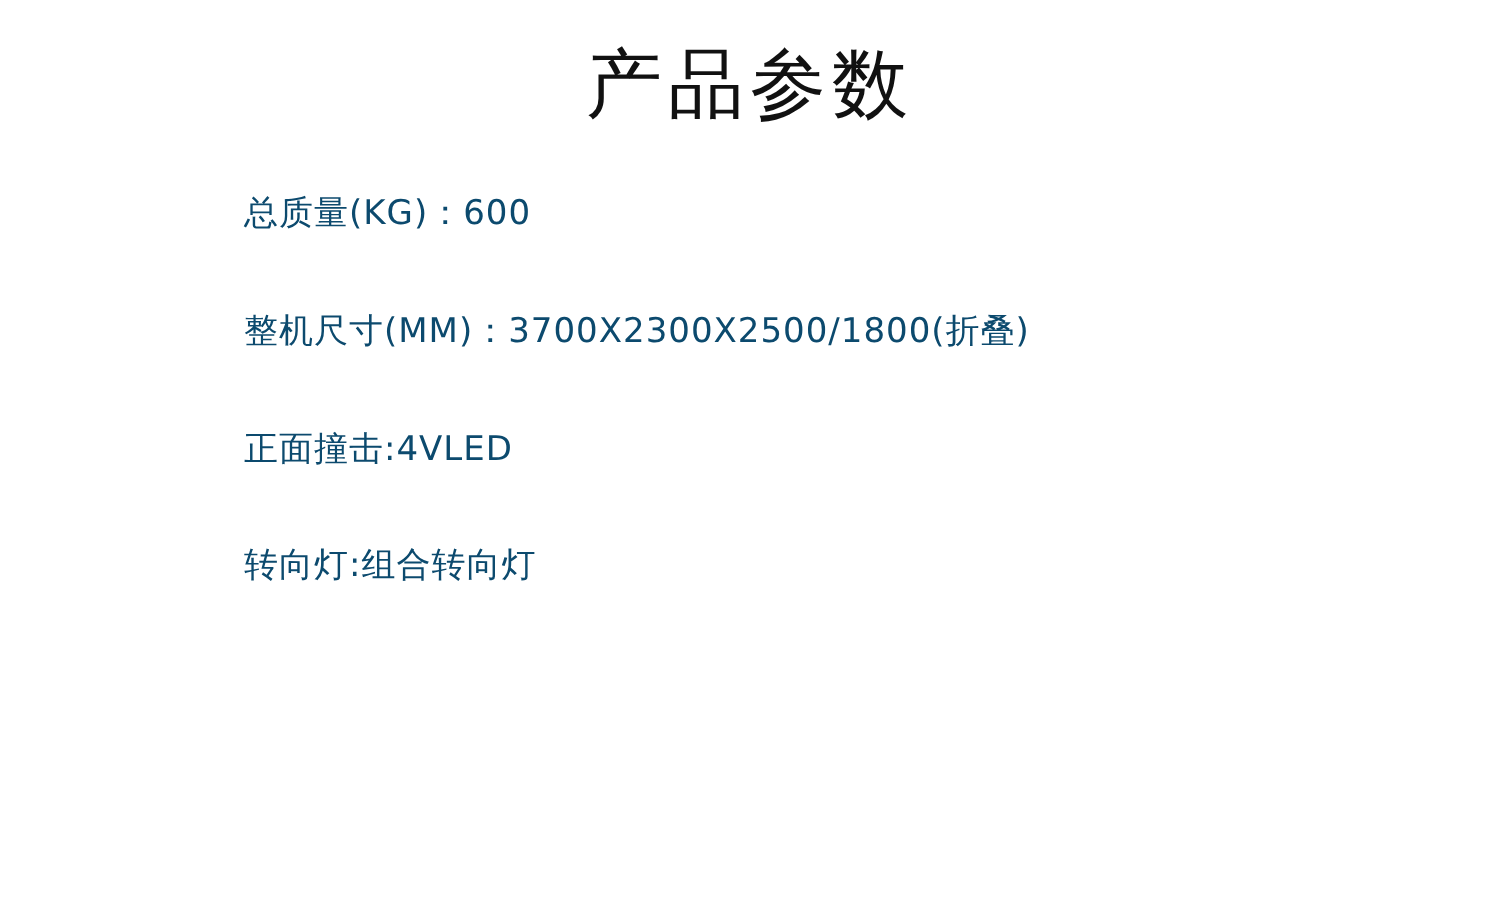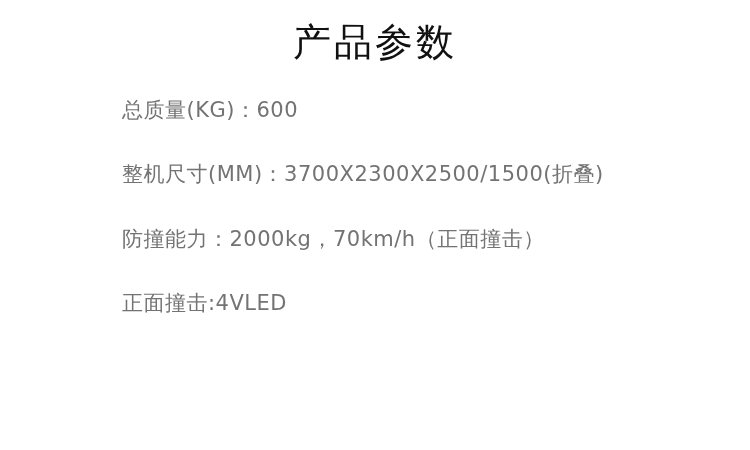--- a/index.html
+++ b/index.html
@@ -33,32 +33,32 @@
   .spec-list {
     margin: 0;
     padding: 0;
     list-style: none;
     position: absolute;
     top: 96px;
     left: 122px;
     right: 30px;
   }
   .spec-item {
-    font-size: 21px;
+    font-size: 17px;
     letter-spacing: 0.5px;
-    color: #737373;
+    color: #0c4a6e;
     line-height: 1.4;
     margin-bottom: 35px;
     white-space: nowrap;
   }
 </style>
 </head>
 <body>
 
 <div class="page">
   <h1 class="title">产品参数</h1>
   <ul class="spec-list">
     <li class="spec-item">总质量(KG)：600</li>
-    <li class="spec-item">整机尺寸(MM)：3700X2300X2500/1500(折叠)</li>
-    <li class="spec-item">防撞能力：2000kg，70km/h（正面撞击）</li>
+    <li class="spec-item">整机尺寸(MM)：3700X2300X2500/1800(折叠)</li>
     <li class="spec-item">正面撞击:4VLED</li>
+    <li class="spec-item">转向灯:组合转向灯</li>
   </ul>
 </div>
 
 </body></html>

